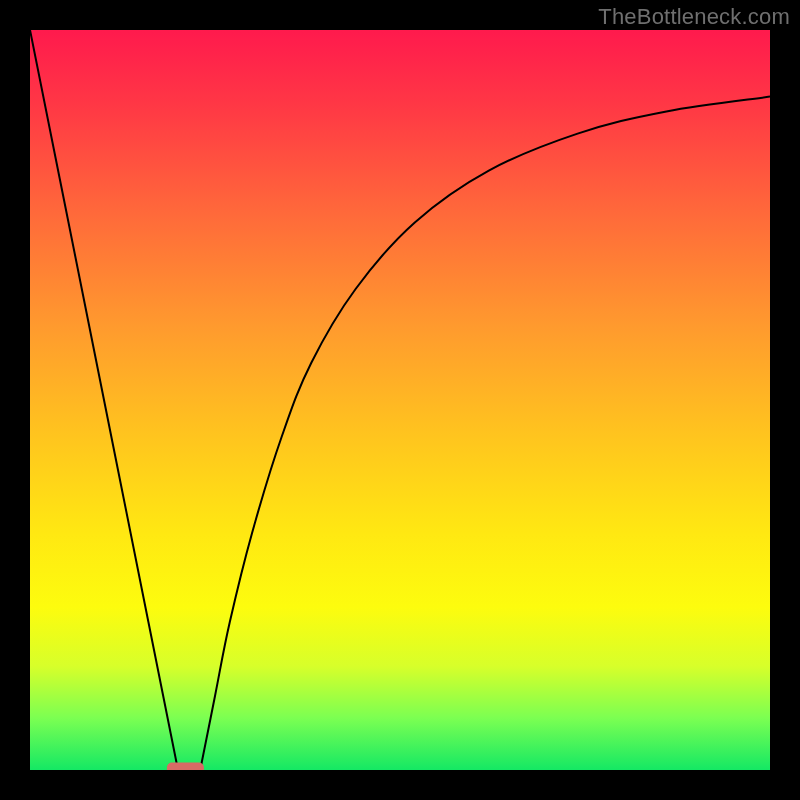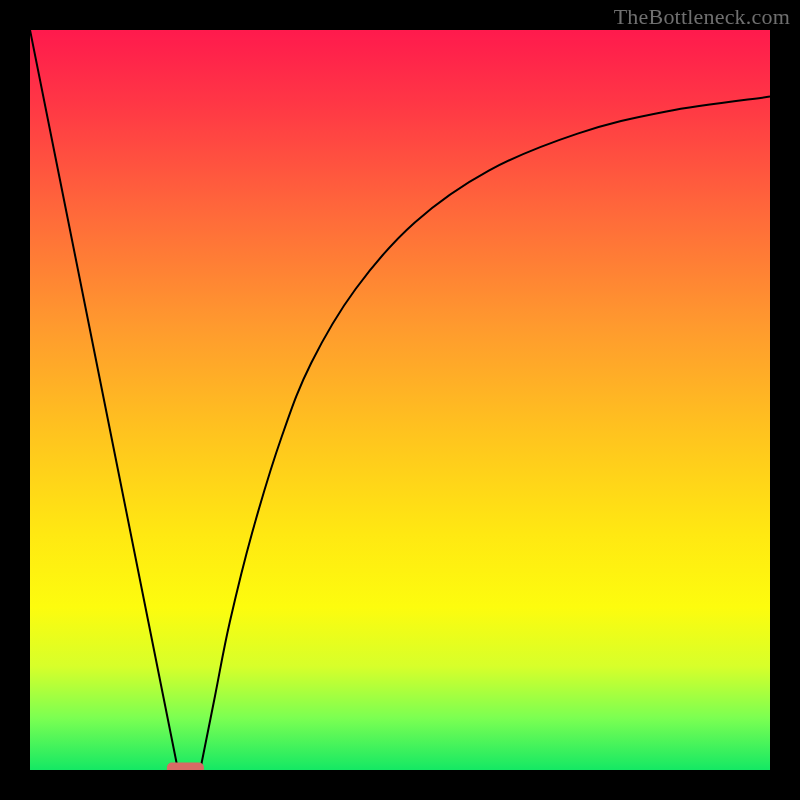--- a/index.html
+++ b/index.html
@@ -48,21 +48,20 @@
     height: 740px;
   }
   .watermark {
     position: absolute;
     top: 4px;
     right: 10px;
     color: #6f6f6f;
     font-size: 22px;
     letter-spacing: 0.2px;
     user-select: none;
-    font-family: Liberation Serif, serif;
   }
 </style>
 </head>
 <body>
 
 <div class="frame">
 
   <div class="plot"></div>
 
   <svg class="curves" viewBox="0 0 740 740">

